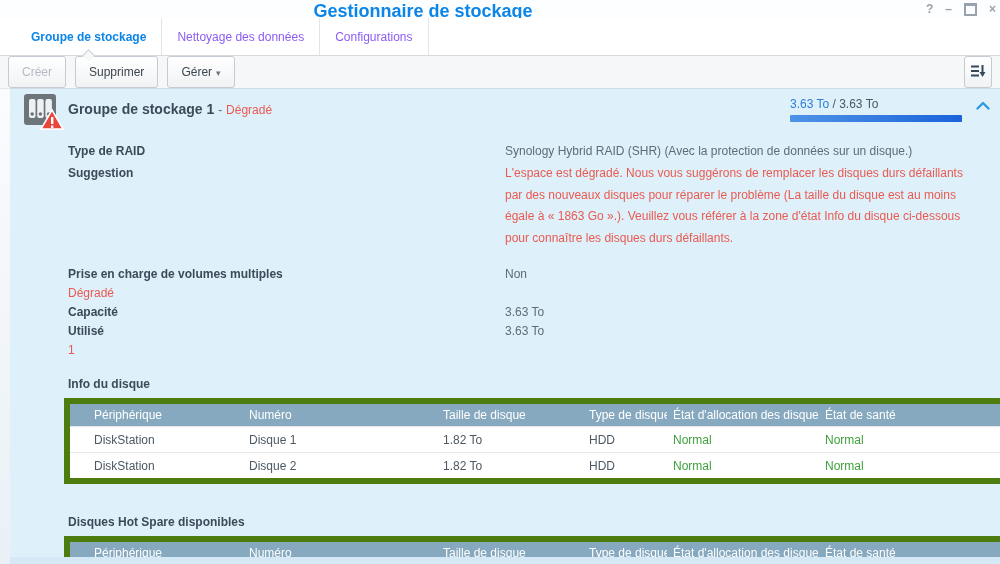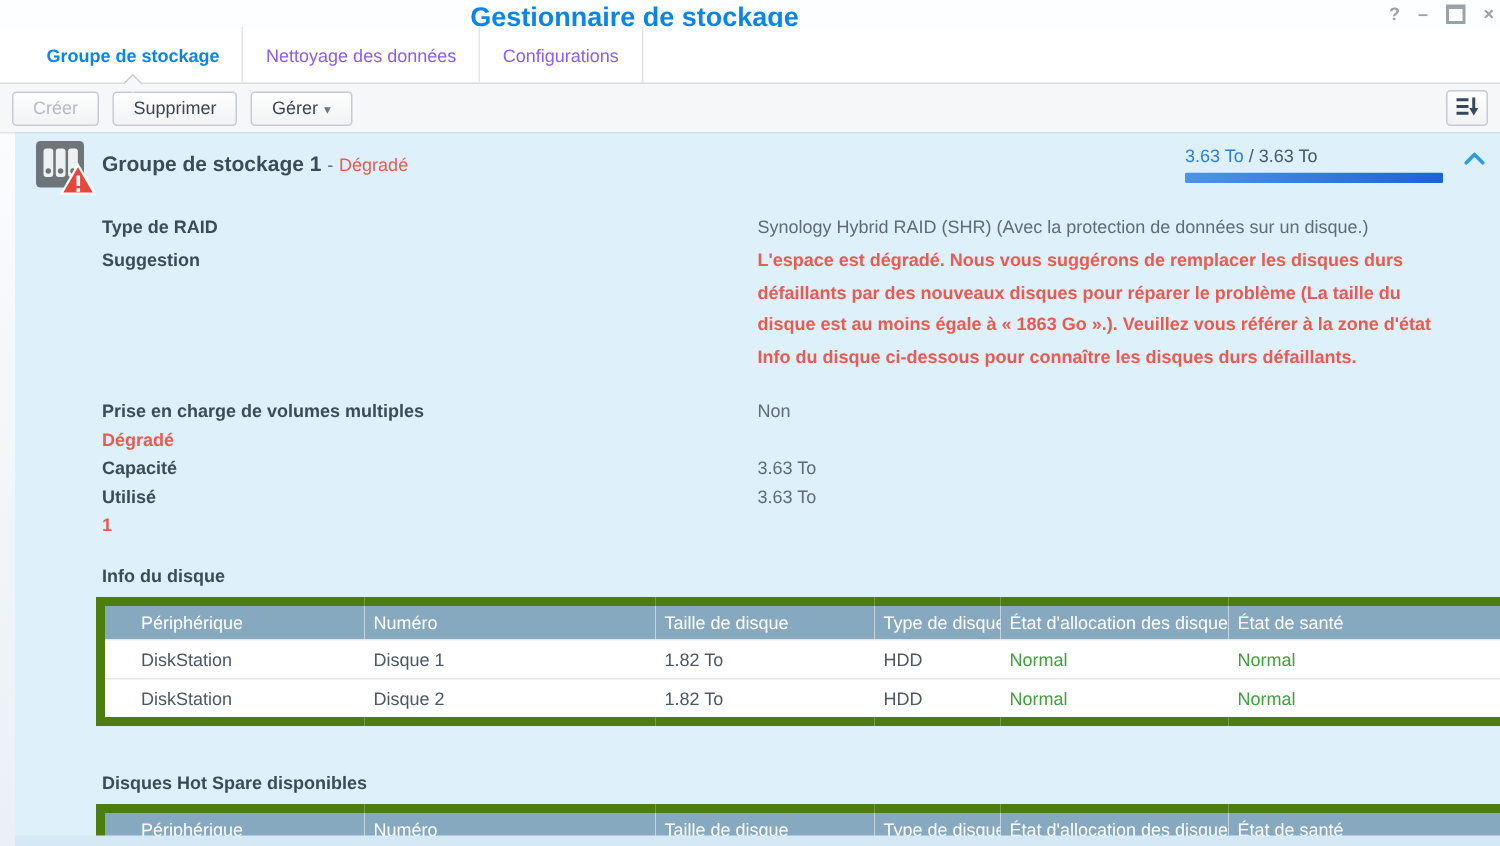--- a/index.html
+++ b/index.html
@@ -24,21 +24,21 @@
     padding-left:16px;position:relative;z-index:2;}
   .tab{display:flex;align-items:center;padding:0 15px;border-right:1px solid #e2e5e8;
     color:#8b5cf6;cursor:pointer;position:relative;white-space:nowrap;}
   .tab.active{color:#0b85e8;font-weight:bold;}
   .tab.active .notch{position:absolute;bottom:-5px;left:50%;margin-left:-5px;width:8px;height:8px;
     background:#f6f7f9;border-left:1px solid #c7cdd3;border-top:1px solid #c7cdd3;
     transform:rotate(45deg);}
 
   
   .toolbar{height:32px;background:#f6f7f9;border-bottom:1px solid #e2e6ea;
-    display:flex;align-items:center;padding:0 8px;gap:9px;}
+    display:flex;padding:0 8px;gap:9px;}
   .btn{background:linear-gradient(180deg,#ffffff,#f0f2f4);border:1px solid #c5cbd2;border-radius:3px;
     padding:3px 13px 4px;color:#3d454d;font-size:12px;cursor:pointer;white-space:nowrap;}
   .btn.disabled{color:#b4bbc2;cursor:default;}
   .btn .caret{font-size:9px;color:#6b7580;margin-left:4px;}
   .sort-btn{margin-left:auto;padding:3px 5px 2px;cursor:pointer;
     background:linear-gradient(180deg,#ffffff,#f0f2f4);border:1px solid #c5cbd2;border-radius:3px;}
 
   
   .content{position:absolute;top:88px;left:10px;right:0;bottom:0;background:#def0fa;
     border-top:1px solid #cfdde9;overflow:hidden;}
@@ -57,21 +57,21 @@
   .usage-track{width:172px;height:7px;border-radius:1px;background:#c3d9ee;overflow:hidden;}
   .usage-fill{height:100%;width:100%;background:linear-gradient(90deg,#4f93e7,#1a63db);}
   .collapse{position:absolute;right:10px;top:12px;cursor:pointer;line-height:0;}
 
   
   .details{padding:7px 0 0 58px;}
   .drow{display:flex;align-items:flex-start;line-height:19px;}
   .dlabel{width:437px;flex:none;font-weight:bold;color:#3c4b58;}
   .dvalue{width:462px;color:#5f6c76;}
   .drow.suggestion{line-height:21.5px;margin:2px 0 16px;}
-  .red{color:#ea5a50;font-weight:bold;}
+  .red{color:#ea5a50;}
 
   
   .section-label{font-weight:bold;color:#3c4b58;margin:17px 0 7px 58px;}
   .hs-label{margin-top:31px;}
   table{border-collapse:collapse;margin-left:54px;width:972px;background:#fff;
     border:6px solid #4d7c0f;table-layout:fixed;font-size:12px;}
   th{background:#87a9bf;color:#fff;font-weight:normal;text-align:left;height:22px;
     padding:0 6px;overflow:hidden;white-space:nowrap;}
   td{height:25px;padding:0 6px;color:#4c5863;border-top:1px solid #e4e8eb;
     overflow:hidden;white-space:nowrap;}

